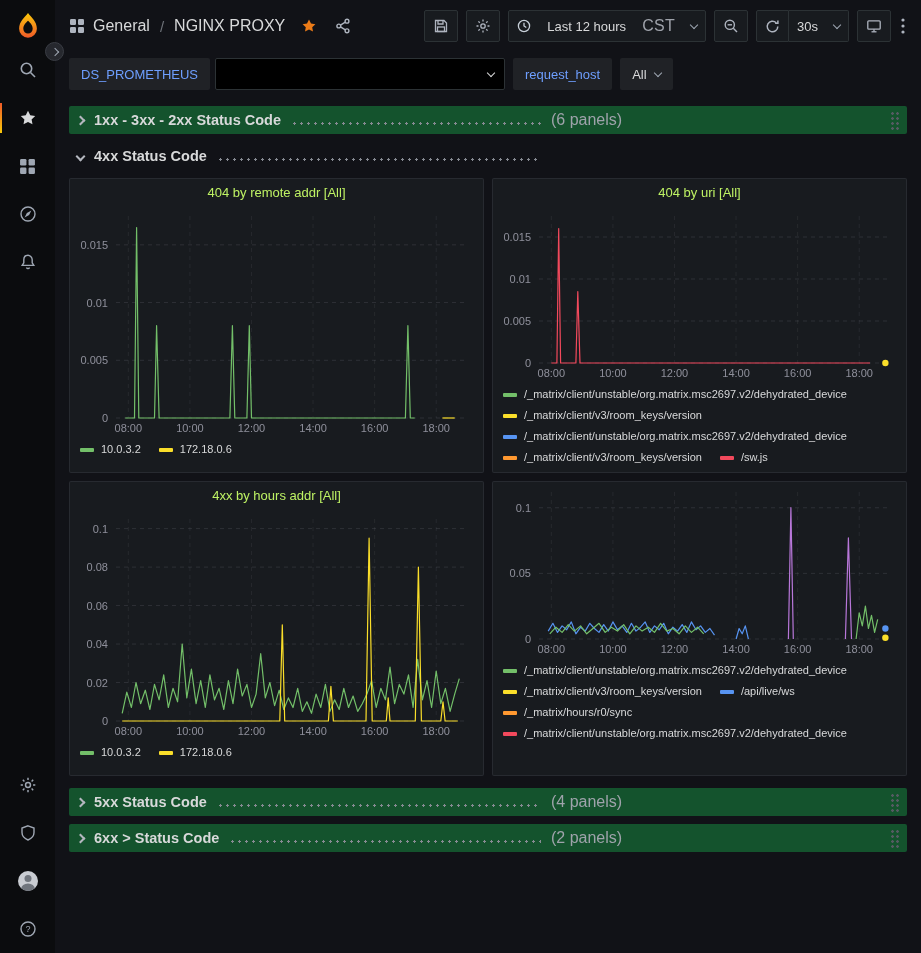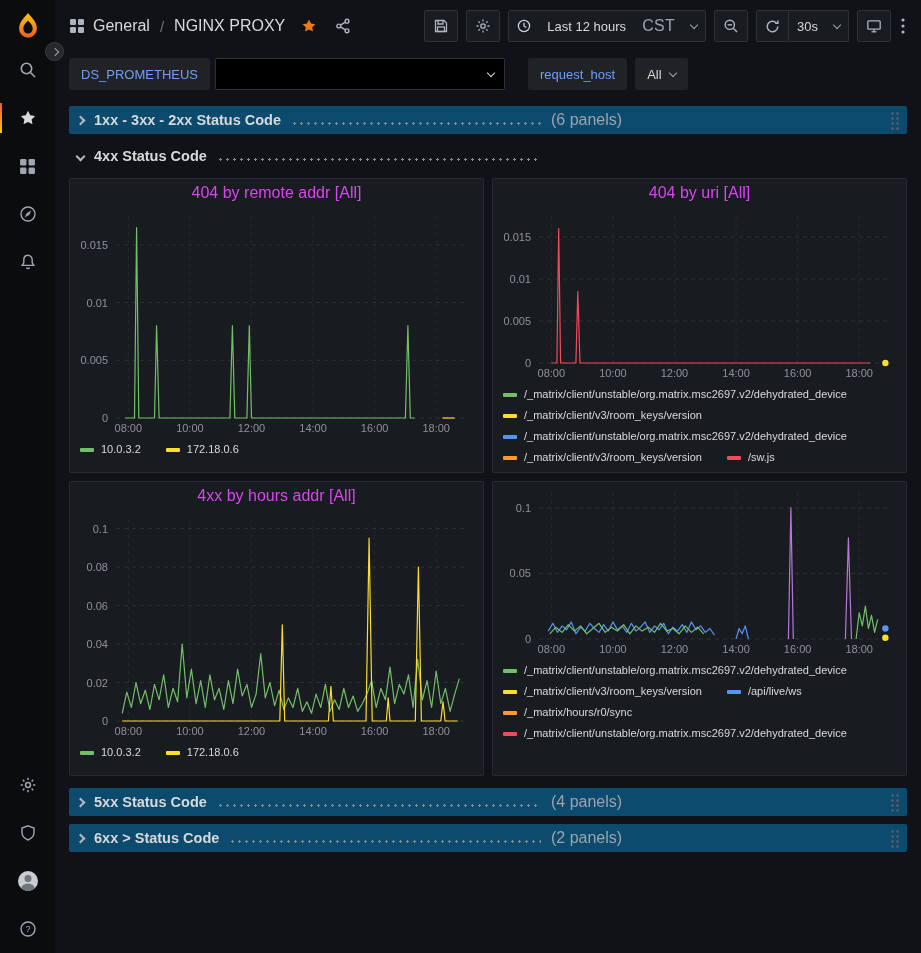--- a/index.html
+++ b/index.html
@@ -70,30 +70,30 @@
     height: 32px; display: inline-flex; align-items: center; gap: 8px; padding: 0 12px;
     background: #202226; border-radius: 2px; cursor: pointer; white-space: nowrap;
   }
   .var-label { color: #6e9fff; font-weight: 500; font-size: 13px; }
   .var-value { color: #d8d9da; font-size: 13px; }
   .var-select-redacted {
     width: 290px; height: 32px; margin-left: 5px;
     background: #000; border: 1px solid #2c3235; border-radius: 2px;
     display: flex; align-items: center; justify-content: flex-end; padding: 0 10px; cursor: pointer;
   }
-  .gap-lg { margin-left: 23px; }
+  .gap-lg { margin-left: 8px; }
   .gap-sm { margin-left: 8px; }
 
   
   .content { flex: 1; padding: 2px 14px 0; overflow: hidden; }
   .row-header {
     display: flex; align-items: center; height: 28px; margin: 8px 0; padding: 0 8px 0 2px;
     cursor: pointer; border-radius: 2px;
   }
-  .row-header.collapsed { background: #0c4a6e; }
+  .row-header.collapsed { background: #14532d; }
   .row-left { display: flex; align-items: center; flex: 0 0 478px; min-width: 0; }
   .row-header .chev { margin: 0 10px 0 6px; flex: none; }
   .row-title { font-size: 14.5px; font-weight: 700; color: #d8d9da; white-space: nowrap; }
   .leader {
     flex: 1; height: 3px; margin: 6px 8px 0 10px; align-self: center;
     background-image: radial-gradient(circle, #878b93 1.1px, transparent 1.4px);
     background-size: 7px 3px; background-repeat: repeat-x;
   }
   .row-count { font-size: 16px; color: #9fa3ab; margin-left: 2px; white-space: nowrap; }
   .row-spacer { flex: 1; }
@@ -104,29 +104,29 @@
   }
 
   
   .panel-grid { display: grid; grid-template-columns: 1fr 1fr; gap: 8px; margin: 4px 0 12px; }
   .panel {
     background: #181b1f; border: 1px solid rgba(204,204,220,0.09); border-radius: 2px;
     height: 295px; display: flex; flex-direction: column; overflow: hidden;
   }
   .panel-title {
     height: 27px; line-height: 27px; text-align: center; flex: none;
-    font-size: 16px; font-weight: 500; color: #d946ef; cursor: pointer;
+    font-size: 13px; font-weight: 500; color: #bef264; cursor: pointer;
   }
   .plot { flex: none; }
   .plot-tall  { height: 230px; }
   .plot-short { height: 175px; }
   .legend {
     flex: 1; overflow: hidden; padding: 3px 10px 2px;
     font-size: 11px; line-height: 21px; color: #d8d9da;
-    display: flex; flex-wrap: wrap; column-gap: 25px; align-content: flex-start;
+    display: flex; flex-wrap: wrap; column-gap: 18px; align-content: flex-start;
   }
   .legend-item { white-space: nowrap; display: inline-flex; align-items: center; max-width: 100%; overflow: hidden; cursor: pointer; }
   .swatch { display: inline-block; width: 14px; height: 4px; border-radius: 1px; margin-right: 7px; flex: none; }
 </style>
 </head>
 <body>
 
 <div class="app">
 
   <nav class="sidebar">

